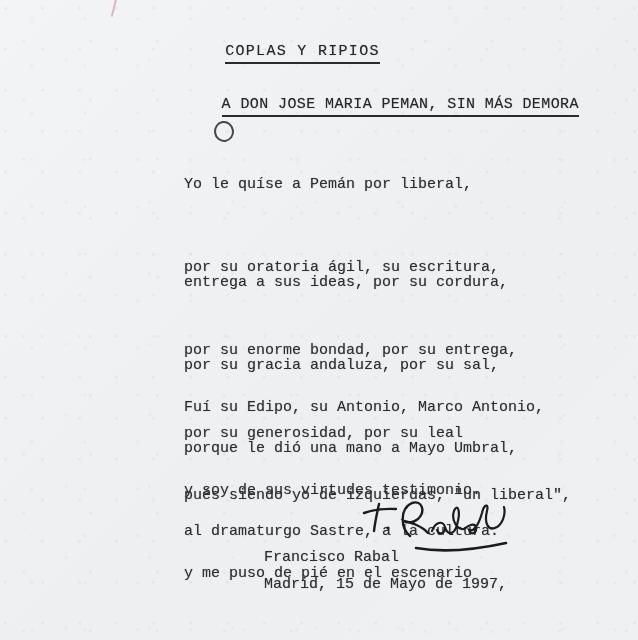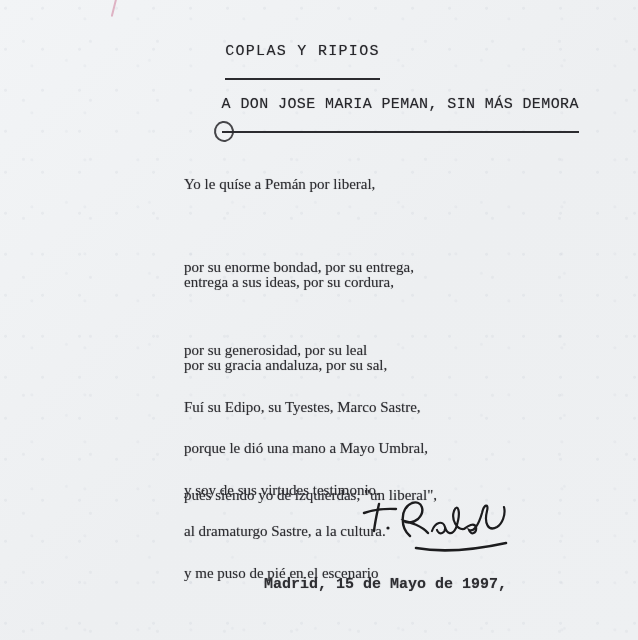--- a/index.html
+++ b/index.html
@@ -26,40 +26,39 @@
     position: absolute;
     font-size: 15px;
     white-space: pre;
     text-shadow: 0 0 1px rgba(45,45,50,0.45);
   }
   .heading {
     color: #27272b;
   }
   .heading .ul {
     border-bottom: 2px solid #2b2b2f;
-    padding-bottom: 18px;
+    padding-bottom: 2px;
     margin-top: 41px;
   }
   #title { left: 184px; top: 26px; letter-spacing: 1.3px; }
   #dedication { left: 184px; top: 79px; letter-spacing: 0.4px; text-align: center; }
   .stanza {
     position: absolute;
     left: 184px;
     font-size: 15px;
     line-height: 27.6px;
     white-space: pre;
     text-shadow: 0 0 1px rgba(45,45,50,0.42);
-    font-family: Liberation Serif, serif;
   }
   #stanza-1 { top: 116px; }
   #stanza-2 { top: 214px; }
   #stanza-3 { top: 339px; }
   #stanza-4 { top: 427px; }
   #signer-name { left: 264px; top: 549px; }
-  #dateline { left: 264px; top: 576px; font-weight: bold; }
+  #dateline { left: 264px; top: 576px; }
   #correction-ring {
     position: absolute;
     left: 214px;
     top: 121px;
     width: 16px;
     height: 17px;
     border: 2px solid rgba(40,40,44,0.85);
     border-radius: 50%;
     transform: rotate(-8deg);
   }
@@ -91,35 +90,36 @@
   <div id="title" class="typed heading">
     <span class="ul">COPLAS Y RIPIOS</span>
   </div>
 
   <div id="dedication" class="typed heading">
     <span class="ul">A DON JOSE MARIA PEMAN, SIN MÁS DEMORA</span>
   </div>
 
   <div id="stanza-1" class="stanza">
     <div>Yo le quíse a Pemán por liberal,</div>
+    <div>por su oratoria ágil, su escritura,</div>
     <div>por su enorme bondad, por su entrega,</div>
     <div>por su generosidad, por su leal</div>
   </div>
 
   <div id="correction-ring"></div>
 
   <div id="stanza-2" class="stanza">
     <div>entrega a sus ideas, por su cordura,</div>
     <div>por su gracia andaluza, por su sal,</div>
     <div>porque le dió una mano a Mayo Umbral,</div>
     <div>al dramaturgo Sastre, a la cultura.</div>
   </div>
 
   <div id="stanza-3" class="stanza">
-    <div>Fuí su Edipo, su Tyestes, Marco Sastre,</div>
+    <div>Fuí su Edipo, su Antonio, Marco Antonio,</div>
     <div>y soy de sus virtudes testimonio.</div>
     <div>y me puso de pié en el escenario</div>
   </div>
 
   <div id="stanza-4" class="stanza">
     <div>pués siendo yo de izquierdas, "un liberal",</div>
     
   </div>
 
   <svg id="signature-svg" viewBox="0 0 160 58" fill="none" xmlns="http://www.w3.org/2000/svg" aria-label="F. Rabal">
@@ -130,16 +130,17 @@
 
     <circle cx="32" cy="30" r="1.6" fill="#1c1c1e"></circle>
 
     <path d="M54 38 C44 30 44 10 56 5 C66 2 70 13 62 21 C56 26 50 25 48 23 C54 24 66 28 72 35" stroke="#1c1c1e" stroke-width="2.4" stroke-linecap="round"></path>
 
     <path d="M76 33 C79 24 87 22 89 29 C90 35 83 38 81 32 M89 29 C91 36 96 38 100 30 C106 12 101 5 98 13 C95 22 101 32 108 31 C112 28 118 24 120 29 C121 35 115 38 113 32 C117 34 122 29 126 15 C128 6 133 5 131 13 C128 25 132 34 141 29 C146 26 150 17 148 9" stroke="#1c1c1e" stroke-width="2.2" stroke-linecap="round"></path>
 
     <path d="M60 50 C88 55 118 52 150 45" stroke="#1c1c1e" stroke-width="2.6" stroke-linecap="round"></path>
   </svg>
 
+  <div id="signer-name" class="typed">Francisco Rabal</div>
 
   <div id="dateline" class="typed">Madrid, 15 de Mayo de 1997,</div>
 
 </div>
 
 </body></html>

